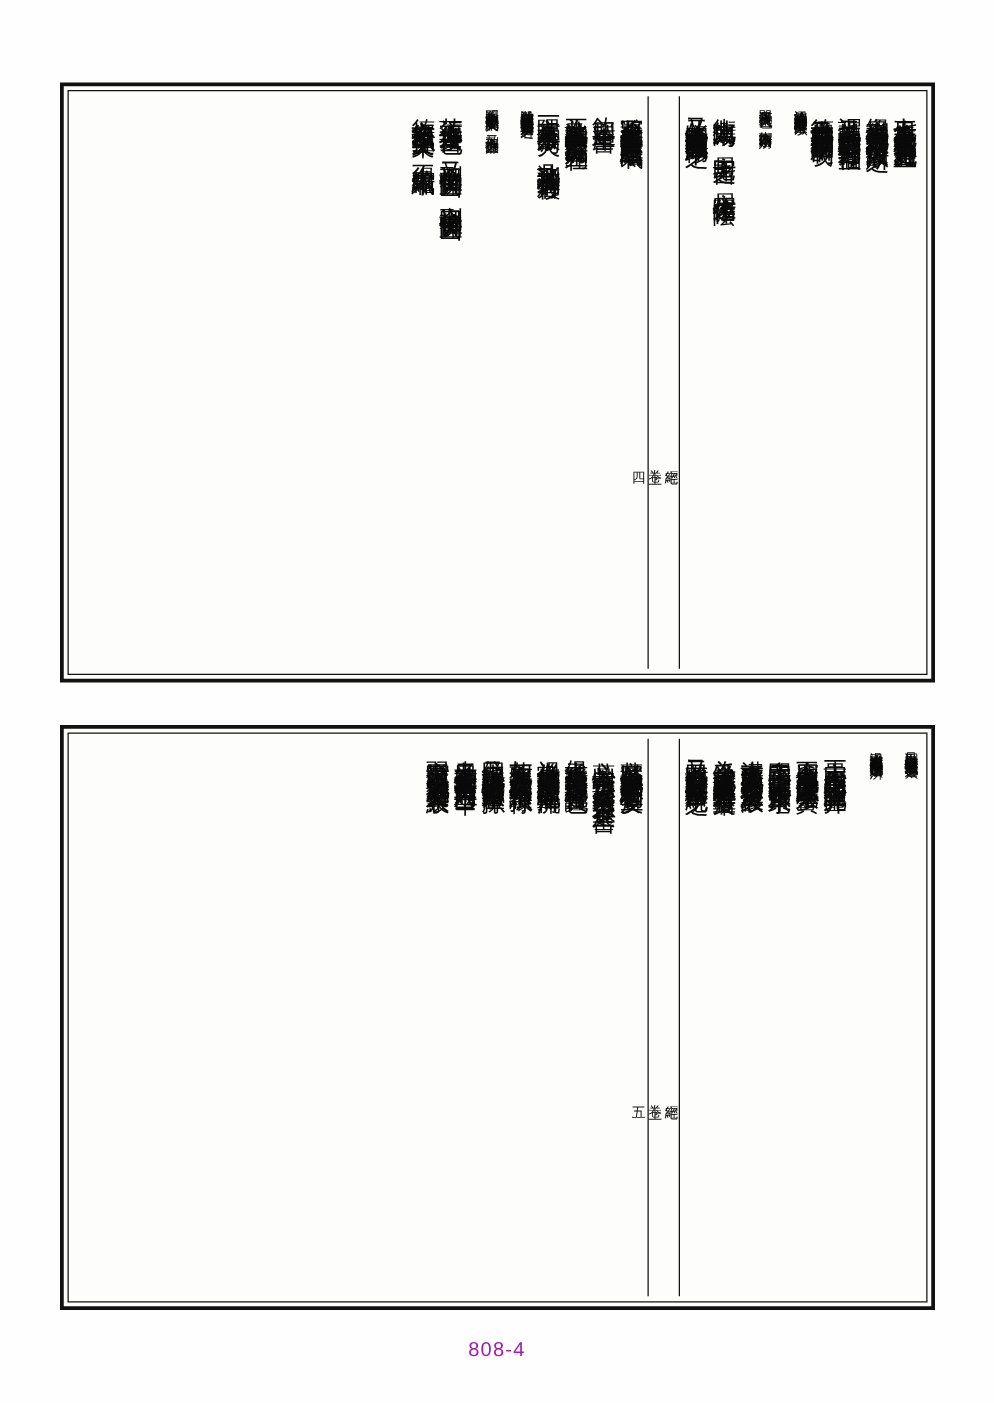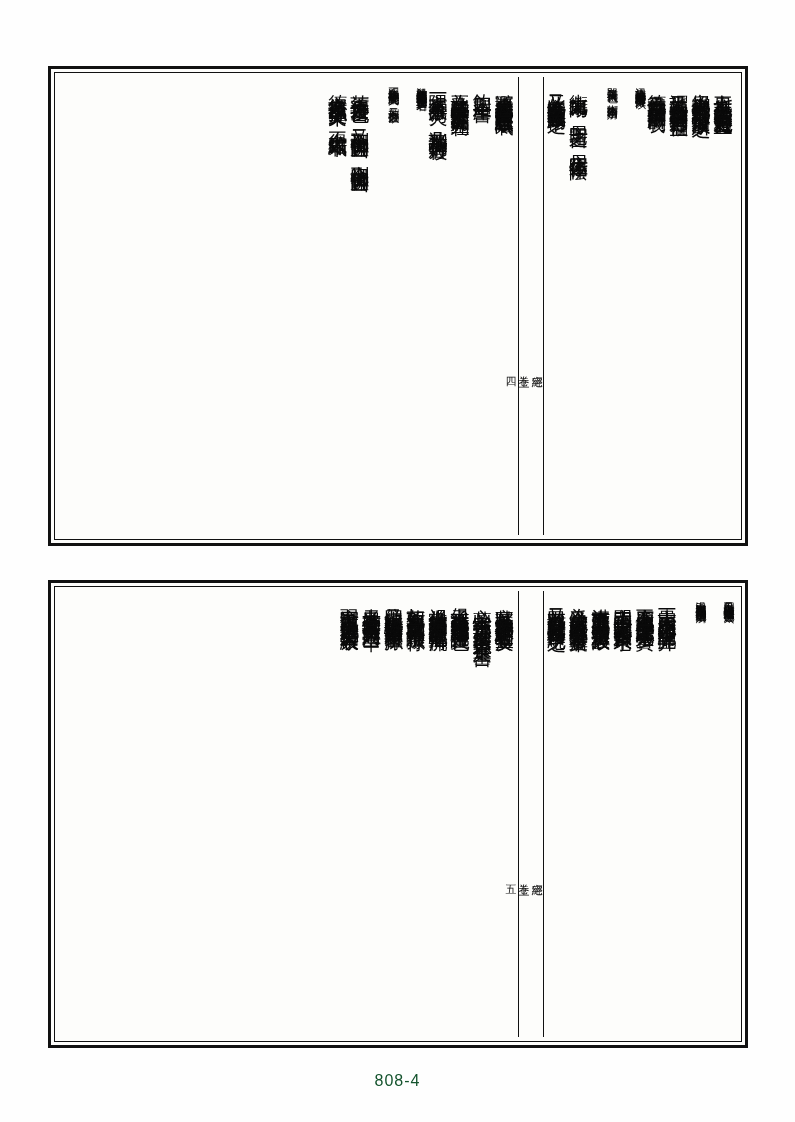--- a/index.html
+++ b/index.html
@@ -107,21 +107,21 @@
 
   .pagenum-bottom {
     position: absolute;
     left: 0;
     right: 0;
     bottom: 32px;
     text-align: center;
     font-size: 16px;
     font-family: "Liberation Sans", sans-serif;
     letter-spacing: 1px;
-    color: #14532d;
+    color: #a21caf;
   }
 </style>
 </head>
 <body>
 
 <div class="page">
 
   <div class="block" id="block-top">
     <div class="block-inner">
 

